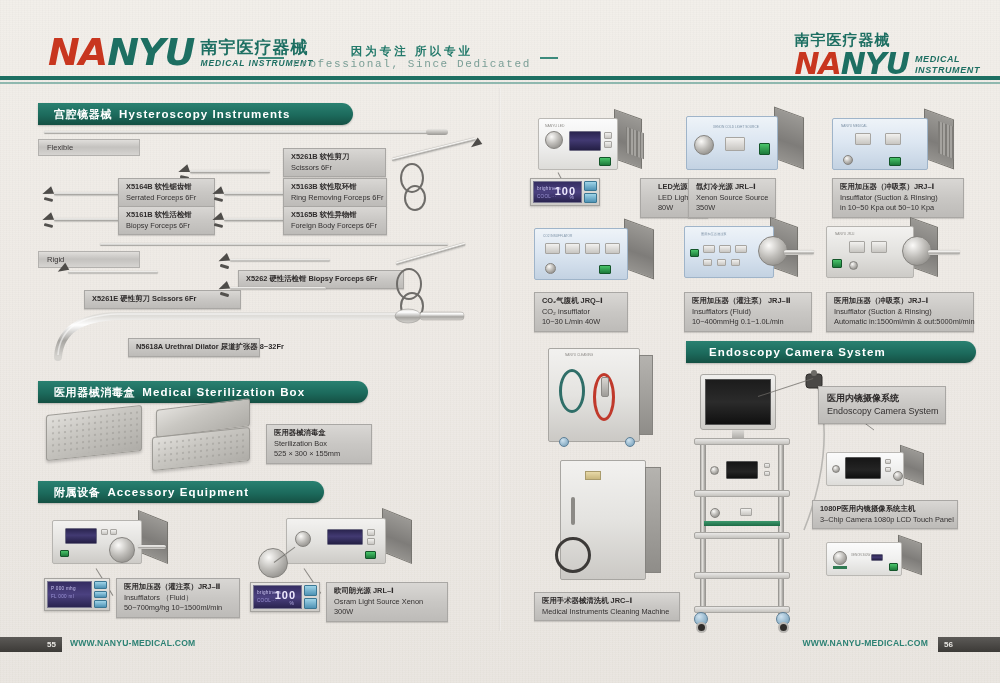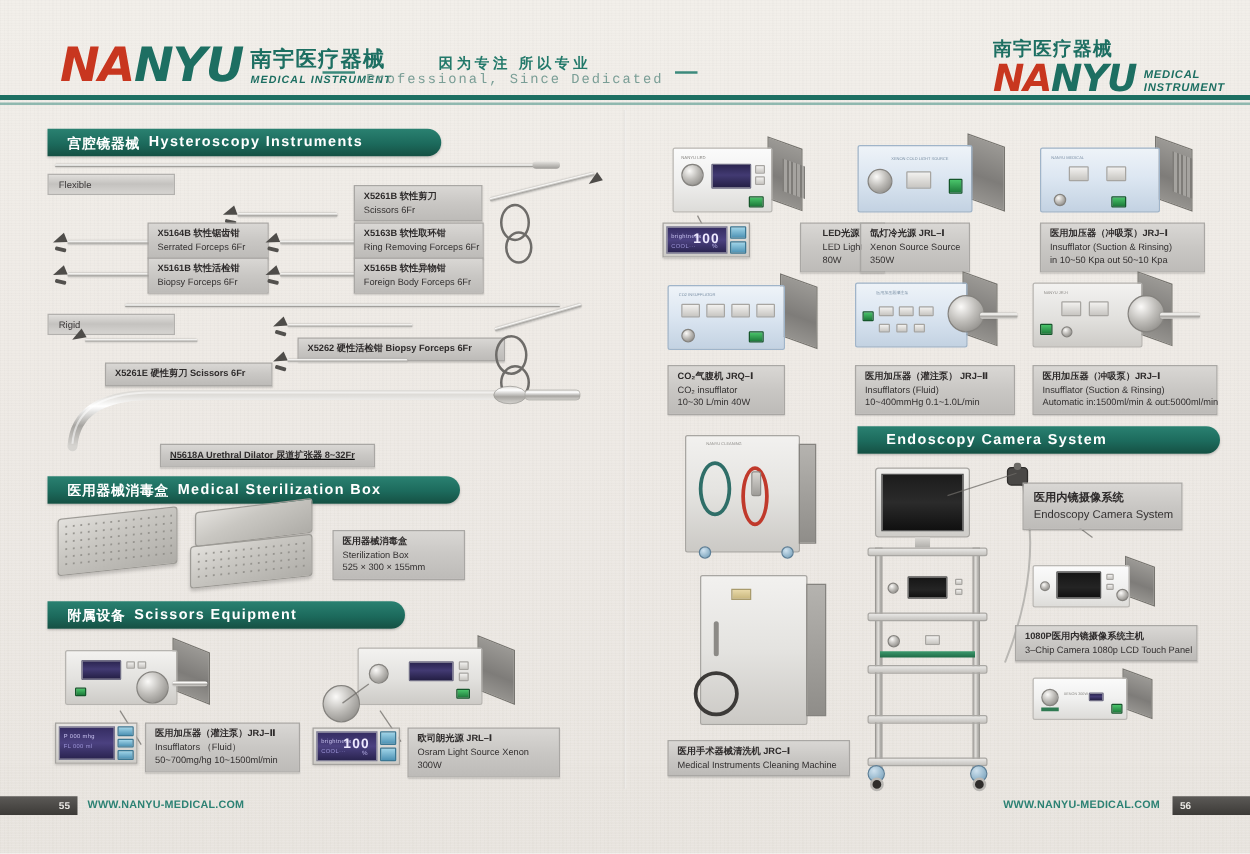--- a/index.html
+++ b/index.html
@@ -307,21 +307,21 @@
     <div class="shaft" style="left:230px; top:259px; width:100px; height:3px;"></div>
   </div>
   <div class="cap" style="left:238px; top:270px; width:166px;">
     <div class="cn">X5262 硬性活检钳 Biopsy Forceps 6Fr</div>
   </div>
 
   <div>
     <div class="jaw" style="left:57px; top:265px; transform: rotate(-30deg);"></div>
     <div class="shaft" style="left:68px; top:271px; width:90px; height:2.6px;"></div>
   </div>
-  <div class="cap" style="left:84px; top:290px; width:134px;">
+  <div class="cap" style="left:84px; top:290px; width:157px;">
     <div class="cn">X5261E 硬性剪刀 Scissors 6Fr</div>
   </div>
 
   <div>
     <div class="jaw" style="left:218px; top:283px; transform: rotate(-24deg);"></div>
     <div class="jaw2" style="left:220px; top:293px; transform: rotate(16deg);"></div>
     <div class="shaft" style="left:230px; top:287px; width:96px; height:3px;"></div>
   </div>
 
   <div>
@@ -339,21 +339,21 @@
           <stop offset="60%" stop-color="#a7a5a1"></stop>
             <stop offset="100%" stop-color="#d6d4d0"></stop>
         </linearGradient>
       </defs>
       <path d="M10,52 C12,24 34,12 70,11 L352,11" fill="none" stroke="url(#steelg)" stroke-width="8" stroke-linecap="round"></path>
       <path d="M10,52 C12,24 34,12 70,11 L352,11" fill="none" stroke="#ffffff" stroke-width="1.6" opacity=".55" transform="translate(0,-2)"></path>
       <ellipse cx="360" cy="11" rx="13" ry="7" fill="url(#steelg)" stroke="#9b9995" stroke-width=".6"></ellipse>
       <rect x="372" y="7" width="44" height="8" rx="3" fill="url(#steelg)" stroke="#a5a39f" stroke-width=".5"></rect>
     </svg>
   </div>
-  <div class="cap" style="left:128px; top:355px; width:172px;text-decoration:underline;">
+  <div class="cap" style="left:128px; top:338px; width:132px;">
     <div class="cn">N5618A Urethral Dilator 尿道扩张器 8~32Fr</div>
   </div>
 
   <div class="banner" style="left:38px; top:381px; width:330px;">
     <span class="b-cn">医用器械消毒盒</span>
     <span class="b-en">Medical Sterilization Box</span>
   </div>
 
   <div class="tray" style="left:46px; top:410px; width:96px; height:46px; transform: skewY(-6deg);">
     <div class="perf"></div>
@@ -364,21 +364,21 @@
   </div>
 
   <div class="cap" style="left:266px; top:424px; width:106px;">
     <div class="cn">医用器械消毒盒</div>
     <div>Sterilization Box</div>
     <div>525 × 300 × 155mm</div>
   </div>
 
   <div class="banner" style="left:38px; top:481px; width:286px;">
     <span class="b-cn">附属设备</span>
-    <span class="b-en">Scissors Equipment</span>
+    <span class="b-en">Accessory Equipment</span>
   </div>
 
   <div class="dev" style="left:52px; top:514px; width:120px; height:54px;">
     <div class="side" style="left:86px; top:2px; width:30px; height:42px; transform: skewY(22deg);"></div>
     <div class="front" style="left:0; top:6px; width:90px; height:44px;">
       <div class="lcd" style="left:12px; top:7px; width:32px; height:16px;"></div>
       <div class="btn-s" style="left:48px; top:8px; width:7px; height:6px;"></div>
       <div class="btn-s" style="left:57px; top:8px; width:7px; height:6px;"></div>
       <div class="btn-g" style="left:7px; top:29px; width:9px; height:7px;"></div>
       <div class="knob" style="left:56px; top:16px; width:26px; height:26px;"></div>

